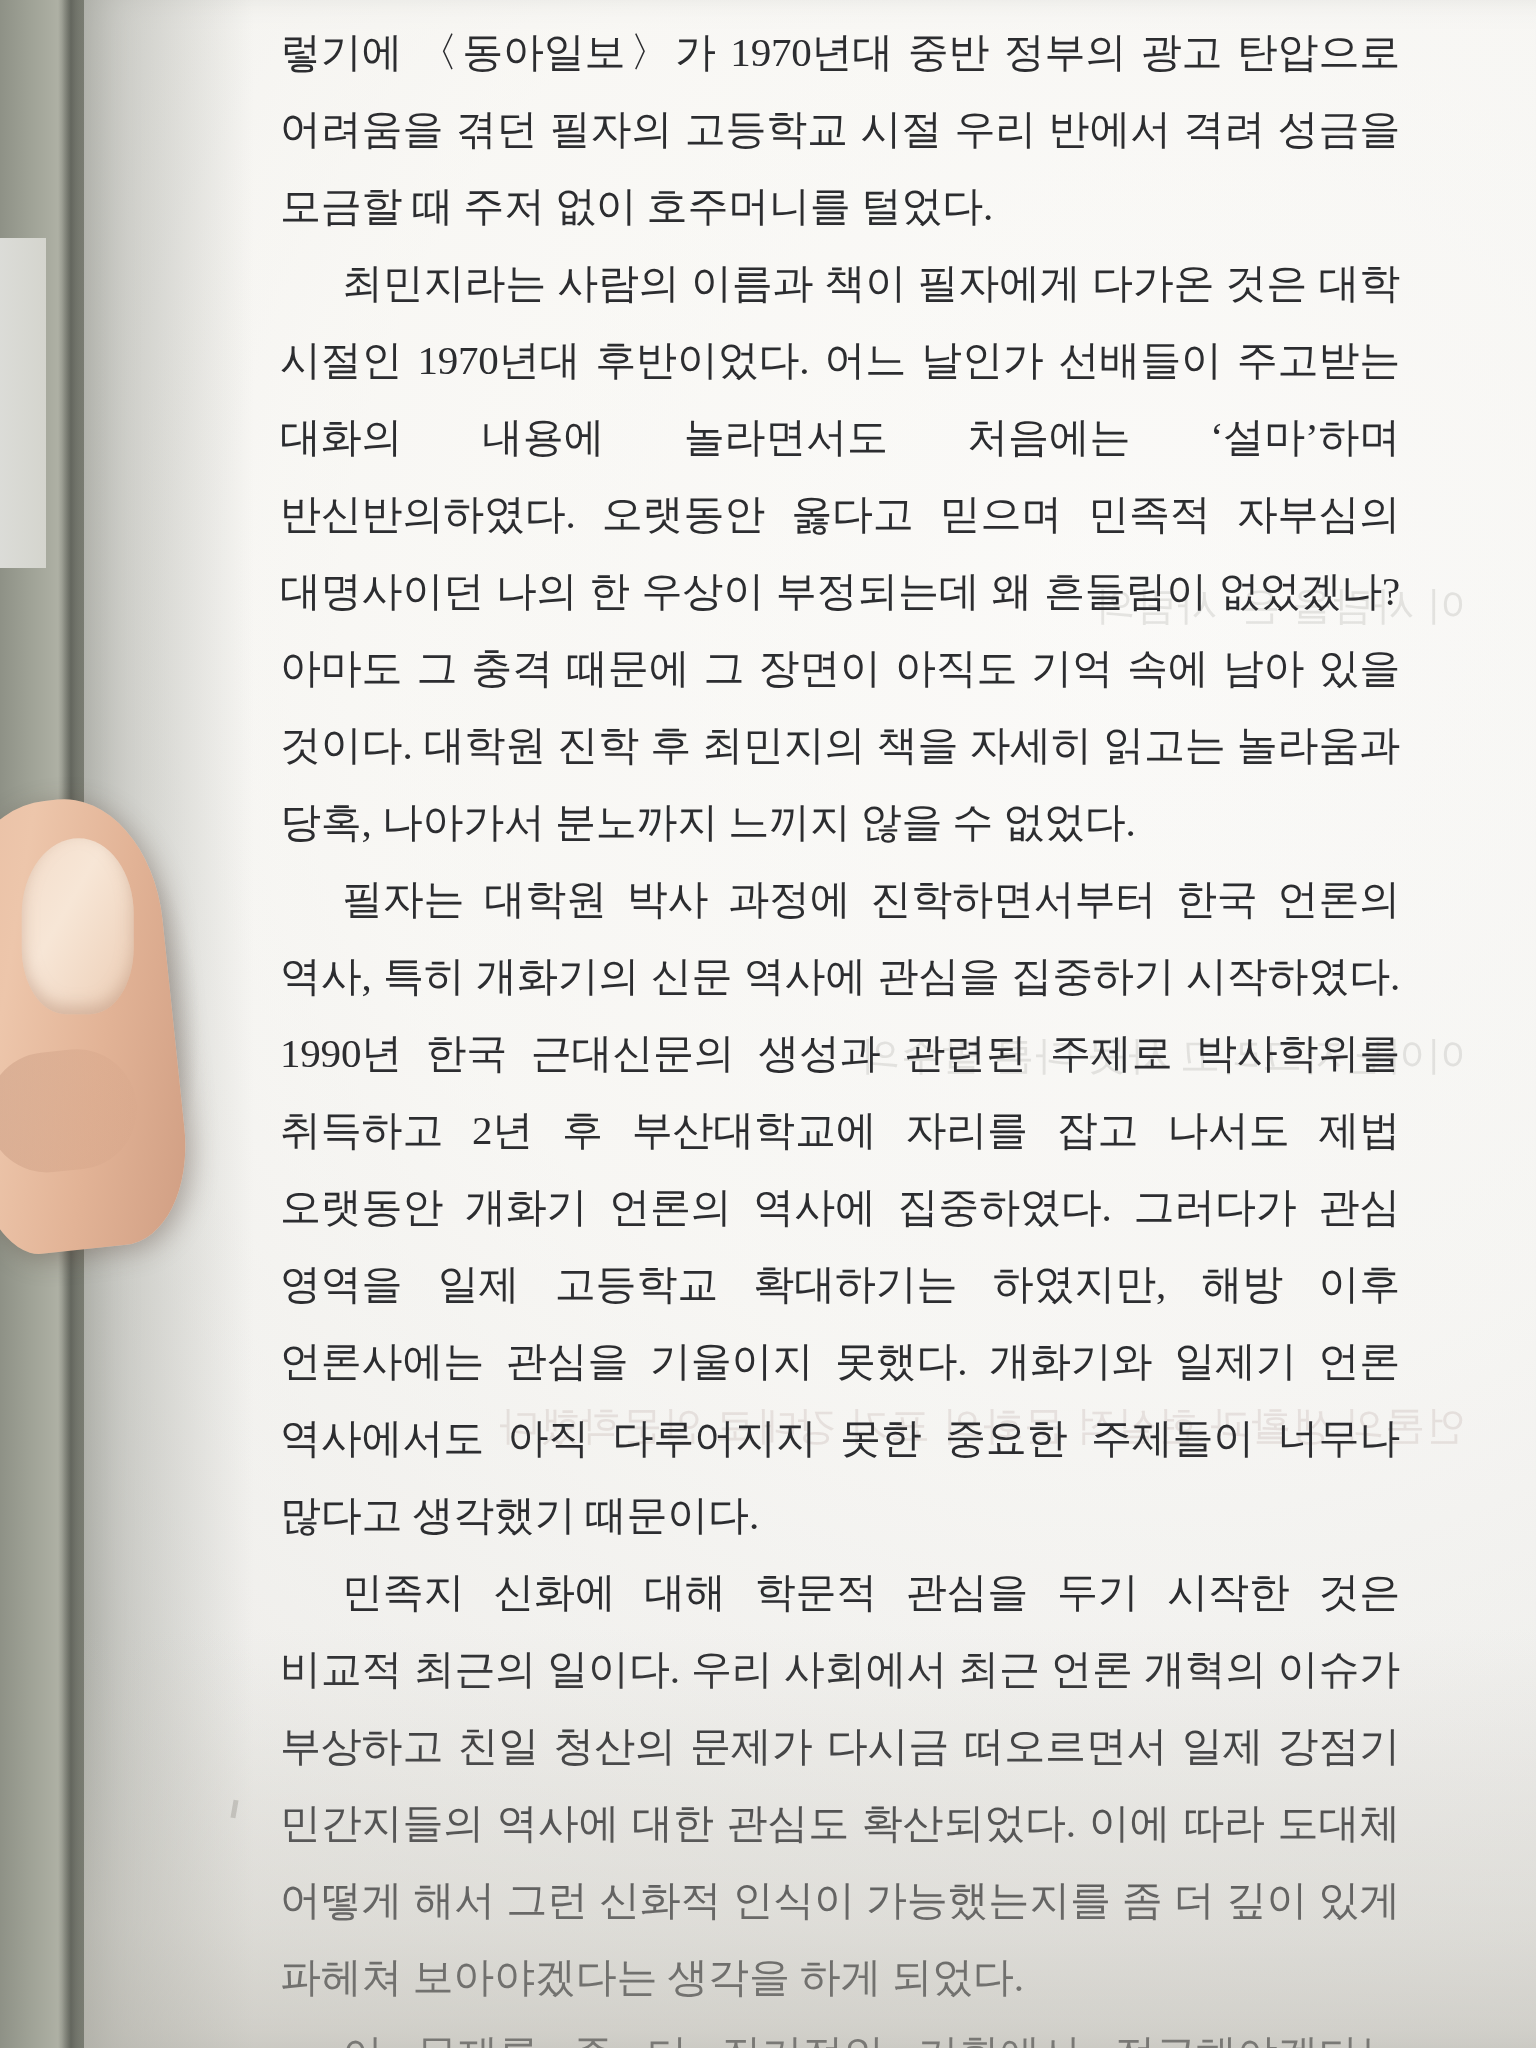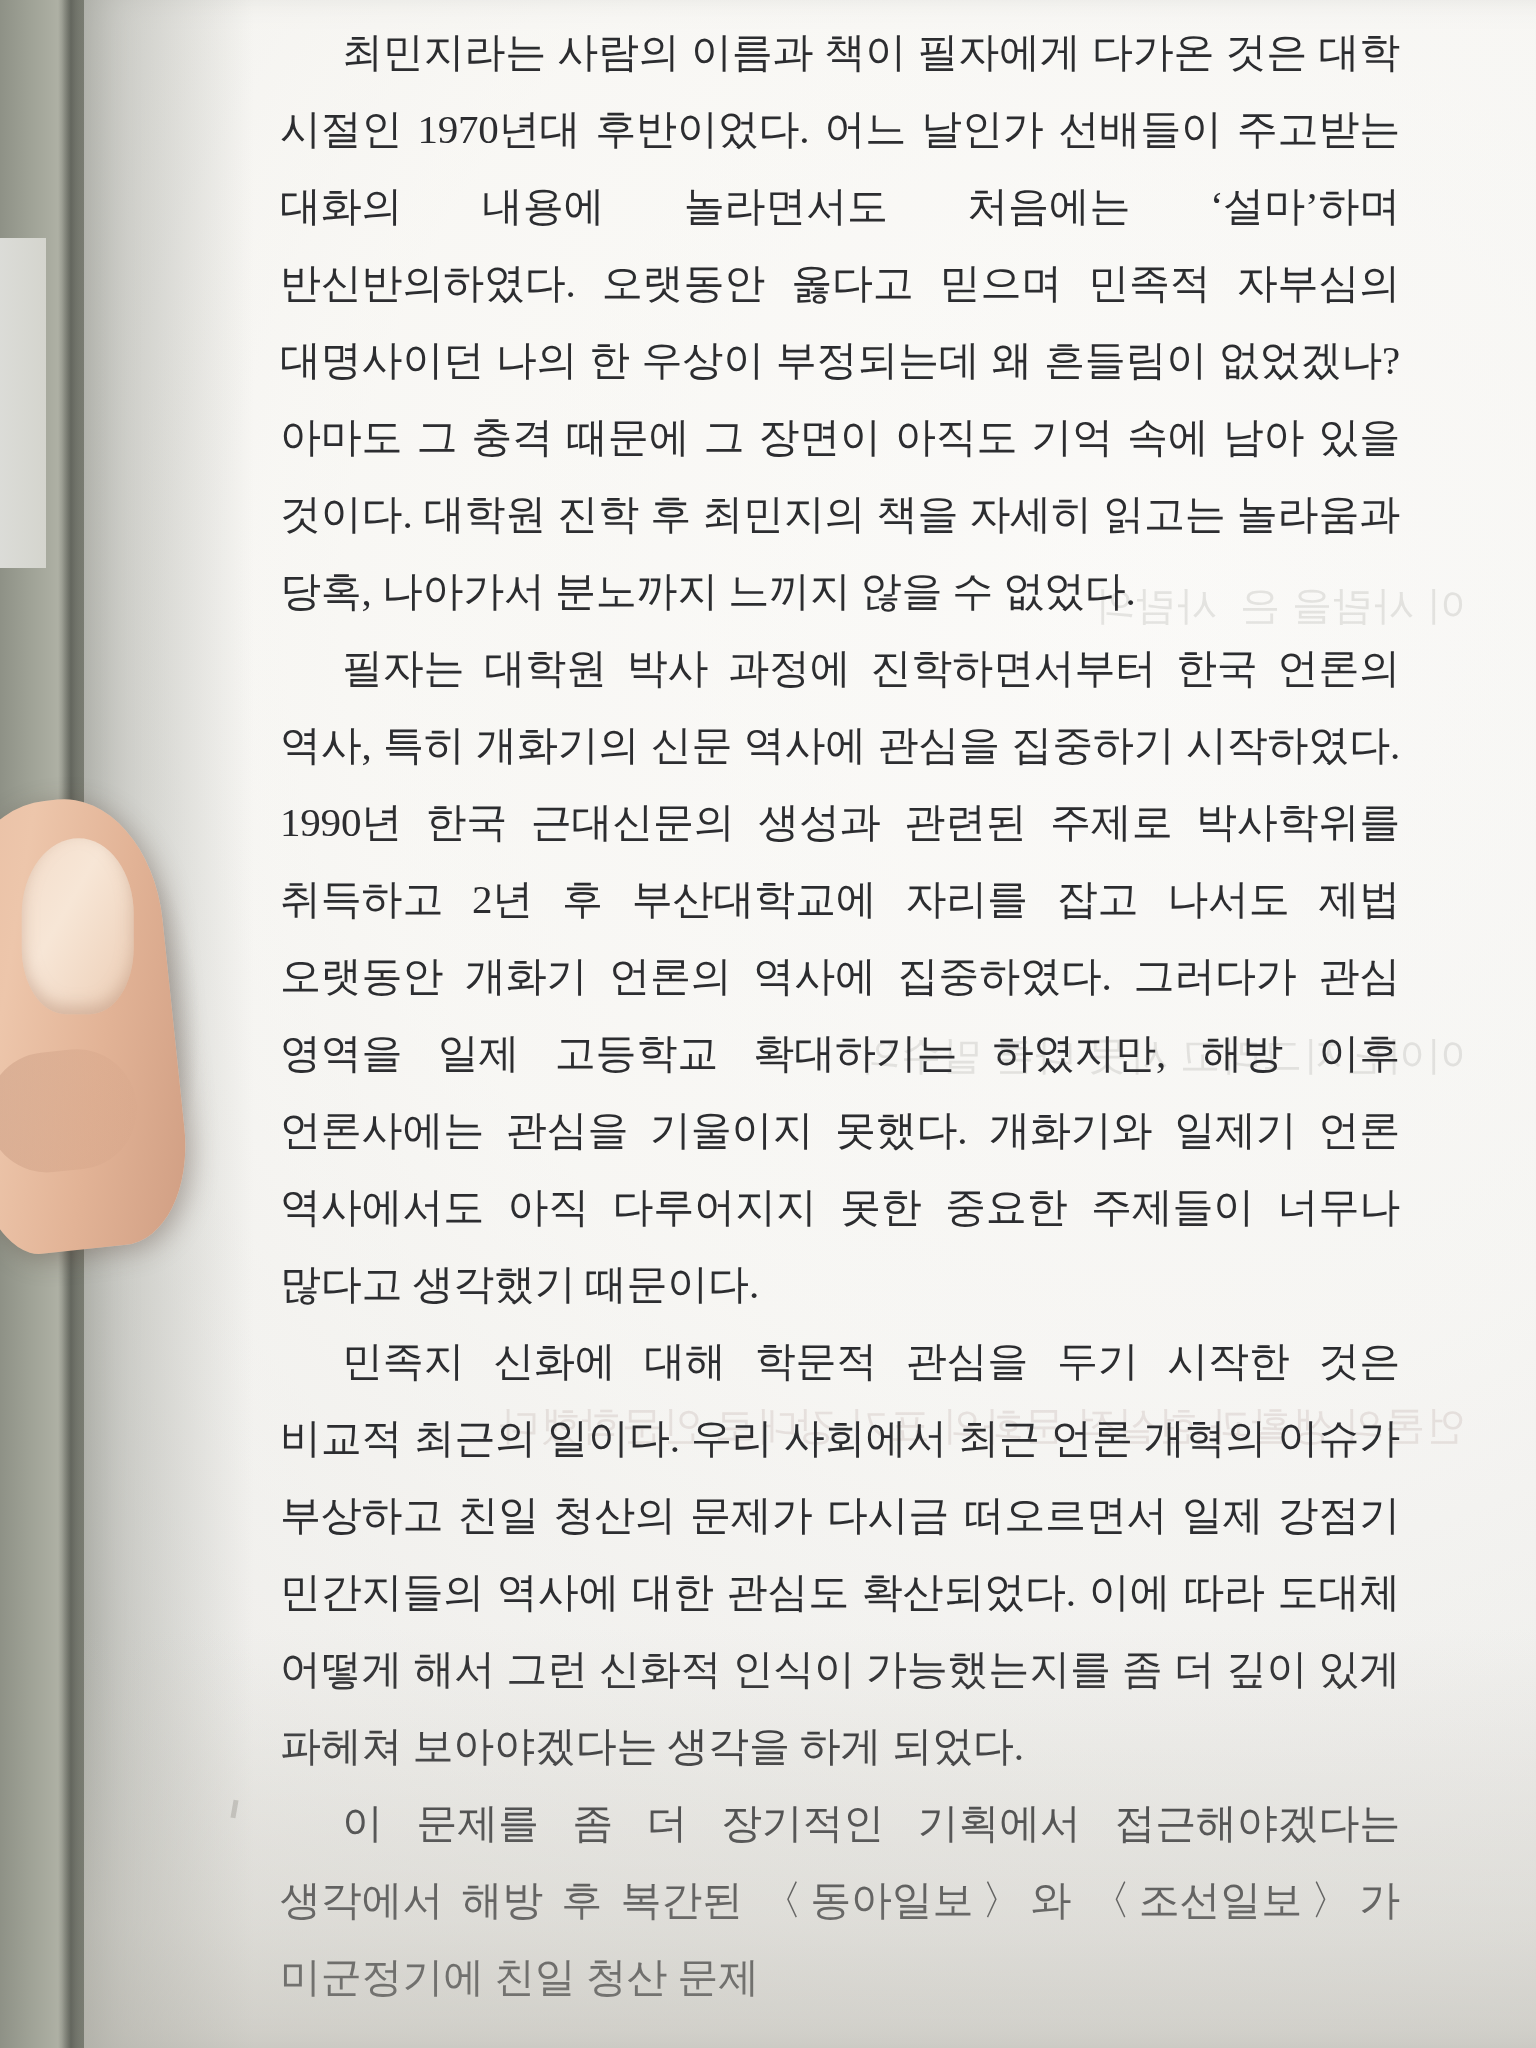--- a/index.html
+++ b/index.html
@@ -192,20 +192,21 @@
   </div>
 
   <div class="page">
     <div class="page-warm"></div>
 
     <div class="showthrough">이 사람을 은  사람의</div>
     <div class="showthrough b2">이아닌지그리고 사뭇 다른 말수의</div>
     <div class="showthrough b3">언론의 생활과 현실적 문화의 표기 강대로 인문학했다</div>
 
     <div class="text-col">
+      <p class="para">렇기에 〈동아일보〉가 1970년대 중반 정부의 광고 탄압으로 어려움을 겪던 필자의 고등학교 시절 우리 반에서 격려 성금을 모금할 때 주저 없이 호주머니를 털었다.</p>
       <p class="para indent">최민지라는 사람의 이름과 책이 필자에게 다가온 것은 대학 시절인 1970년대 후반이었다. 어느 날인가 선배들이 주고받는 대화의 내용에 놀라면서도 처음에는 ‘설마’하며 반신반의하였다. 오랫동안 옳다고 믿으며 민족적 자부심의 대명사이던 나의 한 우상이 부정되는데 왜 흔들림이 없었겠나? 아마도 그 충격 때문에 그 장면이 아직도 기억 속에 남아 있을 것이다. 대학원 진학 후 최민지의 책을 자세히 읽고는 놀라움과 당혹, 나아가서 분노까지 느끼지 않을 수 없었다.</p>
       <p class="para indent">필자는 대학원 박사 과정에 진학하면서부터 한국 언론의 역사, 특히 개화기의 신문 역사에 관심을 집중하기 시작하였다. 1990년 한국 근대신문의 생성과 관련된 주제로 박사학위를 취득하고 2년 후 부산대학교에 자리를 잡고 나서도 제법 오랫동안 개화기 언론의 역사에 집중하였다. 그러다가 관심 영역을 일제 고등학교 확대하기는 하였지만, 해방 이후 언론사에는 관심을 기울이지 못했다. 개화기와 일제기 언론 역사에서도 아직 다루어지지 못한 중요한 주제들이 너무나 많다고 생각했기 때문이다.</p>
       <p class="para indent">민족지 신화에 대해 학문적 관심을 두기 시작한 것은 비교적 최근의 일이다. 우리 사회에서 최근 언론 개혁의 이슈가 부상하고 친일 청산의 문제가 다시금 떠오르면서 일제 강점기 민간지들의 역사에 대한 관심도 확산되었다. 이에 따라 도대체 어떻게 해서 그런 신화적 인식이 가능했는지를 좀 더 깊이 있게 파헤쳐 보아야겠다는 생각을 하게 되었다.</p>
       <p class="para indent">이 문제를 좀 더 장기적인 기획에서 접근해야겠다는 생각에서 해방 후 복간된 〈동아일보〉와 〈조선일보〉가 미군정기에 친일 청산 문제</p>
     </div>
 
     <div class="pencil-mark"></div>
     <div class="page-left-shade"></div>
     <div class="page-bottom-shade"></div>
   </div>

